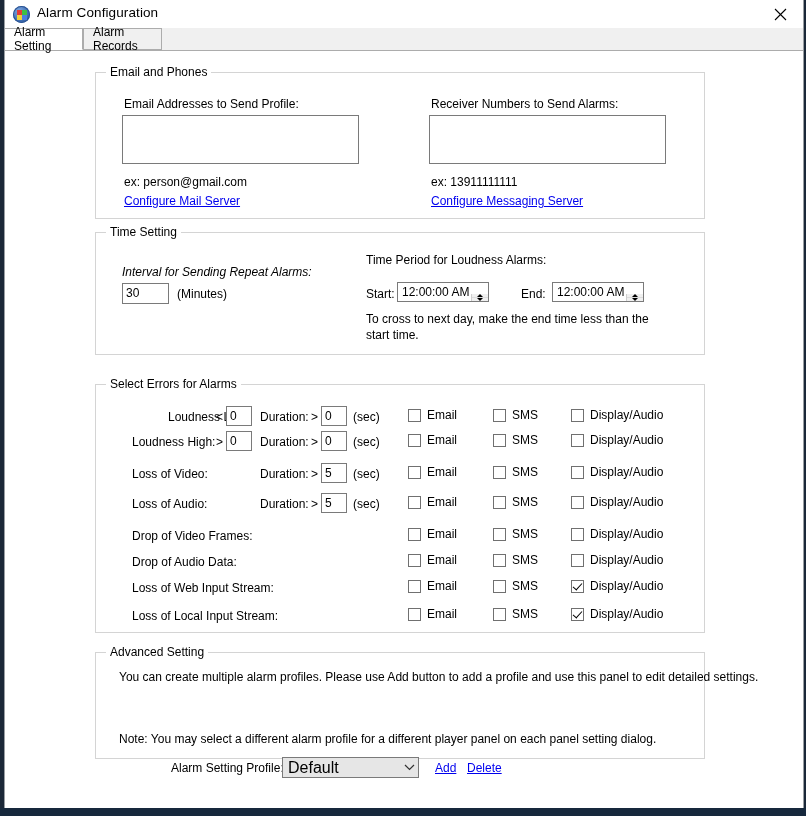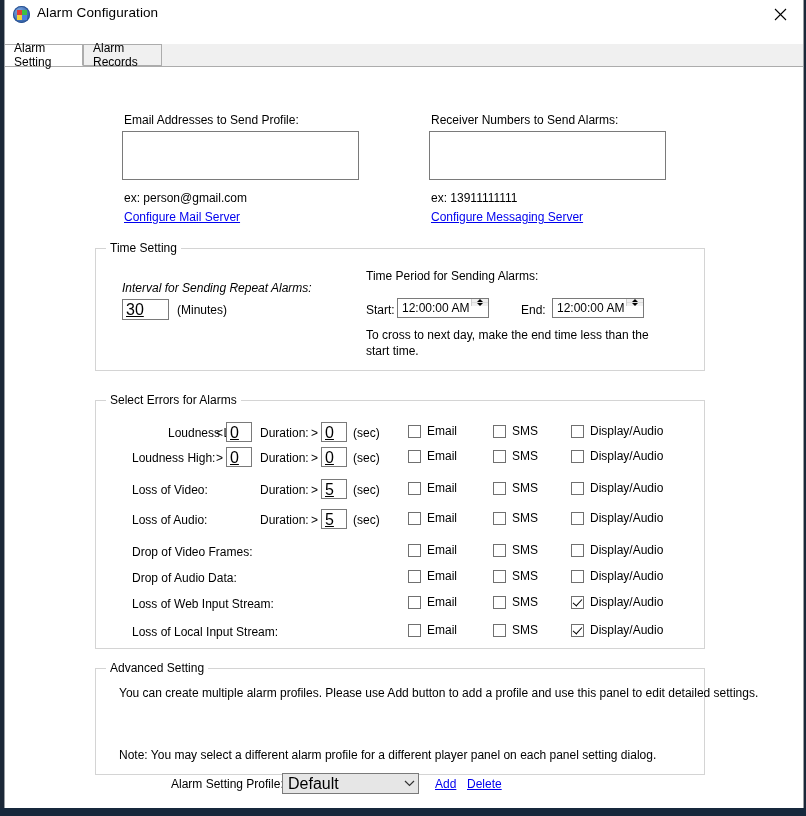--- a/index.html
+++ b/index.html
@@ -90,21 +90,20 @@
     cursor: default;
   }
   #close-btn svg { display: block; }
 
   
   #tabstrip {
     position: relative;
     height: 22px;
     background: #f0f0f0;
     border-bottom: 1px solid #acacac;
-    margin-top: 16px;
   }
   .tab {
     position: absolute; top: 0;
     height: 22px;
     box-sizing: border-box;
     display: flex; align-items: center;
     padding: 0 9px;
     font-size: 12px;
     border: 1px solid #acacac;
     background: #f0f0f0;
@@ -156,46 +155,45 @@
     position: absolute;
     background: #fff;
     border: 1px solid #7a7a7a;
     box-sizing: border-box;
   }
   .input-box {
     position: absolute;
     background: #fff;
     border: 1px solid #7a7a7a;
     box-sizing: border-box;
-    font-size: 16px;
+    font-size: 12px;
     padding: 1px 3px;
     line-height: 17px;
     color: #000;
     white-space: nowrap;
     overflow: hidden;
-    text-decoration: underline;
   }
 
   .link {
     position: absolute;
     font-size: 12px;
     color: #0000ee;
     text-decoration: underline;
     white-space: nowrap;
     cursor: pointer;
   }
 
   
   .spin {
     position: absolute;
     border: 1px solid #7a7a7a;
     background: #fff;
     box-sizing: border-box;
     height: 20px;
-    display: flex; align-items: flex-start;
+    display: flex; align-items: flex-end;
   }
   .spin .val {
     flex: 1;
     font-size: 12px; line-height: 18px;
     padding-left: 4px;
     color: #000;
     white-space: nowrap;
   }
   .spin .btns {
     width: 16px;
@@ -295,40 +293,43 @@
     <div class="tab active" id="tab-0">
       <span>Alarm Setting</span>
     </div>
     <div class="tab" id="tab-1">
       <span>Alarm Records</span>
     </div>
   </div>
 
   <div id="content">
 
+    <div class="group" style="left:90px; top:21px; width:610px; height:147px;">
+      <div class="legend">Email and Phones</div>
+    </div>
 
     <div class="lbl" style="left:119px; top:46px;">Email Addresses to Send Profile:</div>
     <div class="textarea-box" style="left:117px; top:64px; width:237px; height:49px;"></div>
     <div class="lbl" style="left:119px; top:124px;">ex: person@gmail.com</div>
     <div class="link" style="left:119px; top:143px;">Configure Mail Server</div>
 
     <div class="lbl" style="left:426px; top:46px;">Receiver Numbers to Send Alarms:</div>
     <div class="textarea-box" style="left:424px; top:64px; width:237px; height:49px;"></div>
     <div class="lbl" style="left:426px; top:124px;">ex: 13911111111</div>
     <div class="link" style="left:426px; top:143px;">Configure Messaging Server</div>
 
     <div class="group" style="left:90px; top:181px; width:610px; height:123px;">
       <div class="legend">Time Setting</div>
     </div>
 
     <div class="lbl" style="left:117px; top:214px;font-style:italic;">Interval for Sending Repeat Alarms:</div>
     <div class="input-box" style="left:117px; top:232px; width:47px; height:21px;">30</div>
     <div class="lbl" style="left:172px; top:236px;">(Minutes)</div>
 
-    <div class="lbl" style="left:361px; top:202px;">Time Period for Sending Alarms:</div>
+    <div class="lbl" style="left:361px; top:202px;">Time Period for Loudness Alarms:</div>
 
     <div class="lbl" style="left:361px; top:236px;">Start:</div>
     <div class="spin" style="left:392px; top:231px; width:92px;">
       <div class="val">12:00:00 AM</div>
       <div class="btns">
         <div>
             <span class="arrow-up"></span>
           </div>
         <div>
             <span class="arrow-dn"></span>

